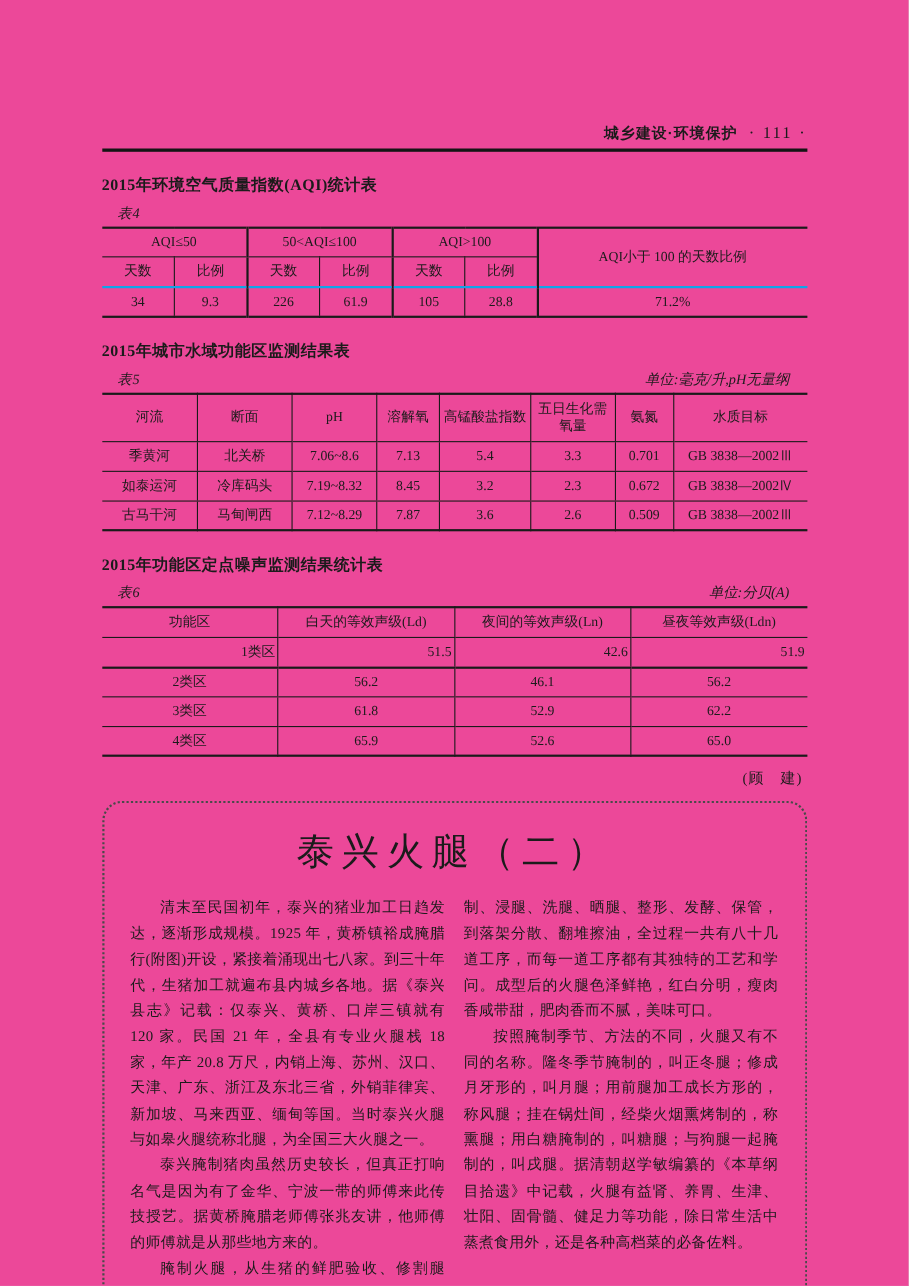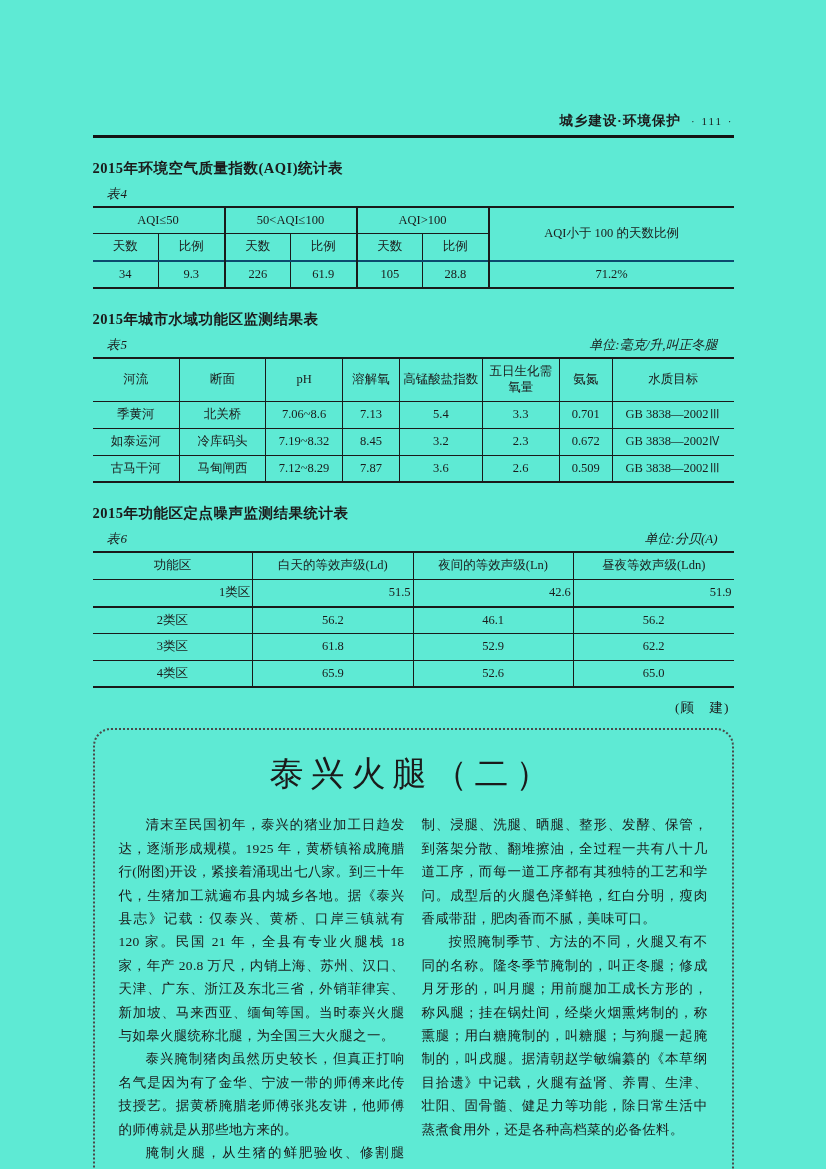--- a/index.html
+++ b/index.html
@@ -1,27 +1,27 @@
 <!DOCTYPE html>
 <html lang="zh"><head>
 <meta charset="utf-8">
 <style>
   * { box-sizing: border-box; }
   html, body { margin: 0; padding: 0; }
   body { background: #d9d9d9; font-family: "Liberation Serif", serif; color: #1b1b1b; }
   .page {
-    width: 826px; height: 1169px; margin: 0 auto; background: #5eead4;
+    width: 826px; height: 1169px; margin: 0 auto; background: #ec4899;
     overflow: hidden; position: relative;
   }
   .content { width: 641px; margin: 0 auto; padding-top: 112px; }
 
   
   .running-head { display: flex; justify-content: flex-end; align-items: baseline; gap: 10px; font-size: 13.5px; }
   .running-head .section { font-family: "Liberation Sans", sans-serif; font-weight: 700; letter-spacing: 1px; }
-  .running-head .pageno { font-size: 11px; letter-spacing: 2px; }
+  .running-head .pageno { font-size: 15px; letter-spacing: 2px; }
   .head-rule { height: 2.5px; background: #141414; margin-top: 5px; }
 
   
   .table-title {
     text-align: left; font-family: Liberation Serif, serif;
     font-weight: 700; font-size: 14.5px; margin: 21px 0 0 0; letter-spacing: 0.5px;
   }
   .label-row {
     display: flex; justify-content: space-between; align-items: flex-end;
     font-style: italic; font-size: 13px; margin: 7px 16px 3px 2px;
@@ -34,21 +34,21 @@
     font-size: 12.5px;
   }
   table.data-table th, table.data-table td {
     border: 1px solid #1a1a1a; border-right: none;
     font-weight: normal; text-align: center; vertical-align: middle;
     padding: 5px 2px; line-height: 1.25;
   }
   table.data-table th:first-child, table.data-table td:first-child { border-left: none; }
   table.data-table tr:last-child td { border-bottom: none; }
   .thick-left { border-left: 2px solid #1a1a1a !important; border-radius: 11px; }
-  tr.thick-top th, tr.thick-top td { border-top: 2px solid #0c4a6e; }
+  tr.thick-top th, tr.thick-top td { border-top: 2px solid #0ea5e9; }
   tr.thick-bottom td { border-bottom: 2px solid #1a1a1a !important; text-align: right; }
   #aqi-table td, #aqi-table th { height: 26px; }
   #water-table td, #water-table th { height: 27px; }
   #noise-table td, #noise-table th { height: 26px; }
 
   .attribution { text-align: right; font-size: 13.5px; margin-top: 11px; padding-right: 4px; letter-spacing: 1px; }
 
   
   .article-box {
     margin-top: 11px; border: 2.5px dotted #4a4a4a; border-radius: 18px;
@@ -117,21 +117,21 @@
         <td class="thick-left">105</td>
         <td>28.8</td>
         <td class="thick-left">71.2%</td>
       </tr>
     </tbody>
       </table>
 
     <div class="table-title">2015年城市水域功能区监测结果表</div>
     <div class="label-row">
       <span class="tbl-label">表5</span>
-      <span>单位:毫克/升,叫正冬腿</span>
+      <span>单位:毫克/升,pH无量纲</span>
     </div>
     <table class="data-table" id="water-table">
       <colgroup>
         <col style="width:13.6%">
           <col style="width:13.4%">
           <col style="width:12%">
           <col style="width:8.9%">
         <col style="width:12.9%">
           <col style="width:12%">
           <col style="width:8.3%">

